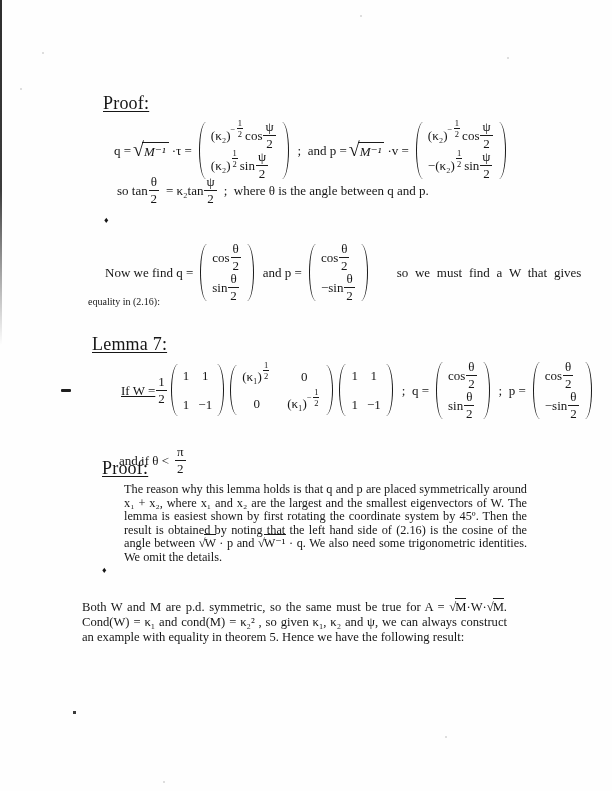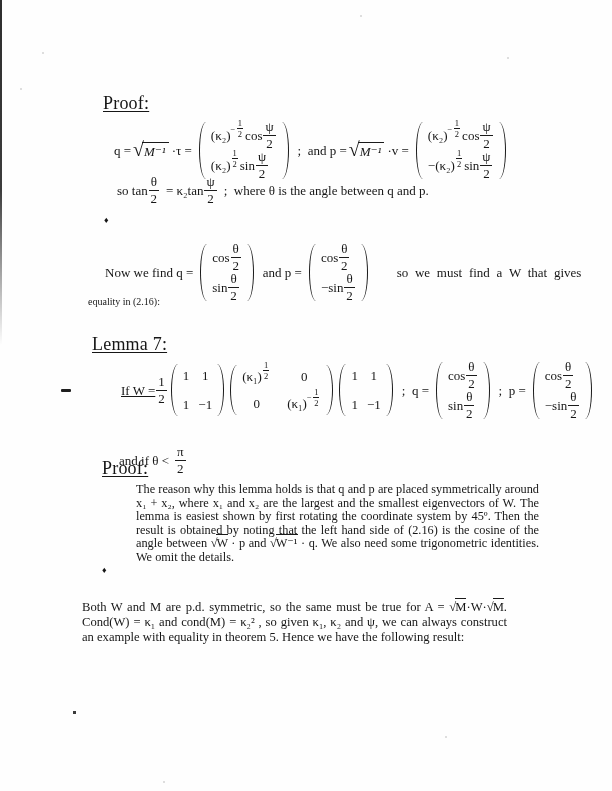--- a/index.html
+++ b/index.html
@@ -331,21 +331,21 @@
   <div class="abs eqrow" style="left:119px;top:447px;height:26px">
     <span class="tok">and if θ &lt;</span>
     <span class="fr ml6">
         <span class="nu">π</span>
         <span class="de">2</span>
       </span>
   </div>
 
   <div class="abs heading" style="left:102px;top:458px">Proof:</div>
 
-  <div class="abs para" style="left:136px;top:483px;width:403px">
+  <div class="abs para" style="left:124px;top:483px;width:403px">
     <span>The reason why this lemma holds is that q and p are placed symmetrically around x₁ + x₂, where x₁ and x₂ are the largest and the smallest eigenvectors of W. The lemma is easiest shown by first rotating the coordinate system by 45º. Then the result is obtained by noting that the left hand side of (2.16) is the cosine of the angle between </span><span class="isqrt"><span class="irad">√</span><span class="ibar">W</span></span><span> · p and </span><span class="isqrt"><span class="irad">√</span><span class="ibar">W⁻¹</span></span><span> · q. We also need some trigonometric identities. We omit the details.</span>
   </div>
 
   <div class="abs diamond" style="left:102px;top:565px">♦</div>
 
   <div class="abs para2" style="left:82px;top:600px;width:425px">
     <span>Both W and M are p.d. symmetric, so the same must be true for A = </span><span class="isqrt"><span class="irad">√</span><span class="ibar">M</span></span><span>·W·</span><span class="isqrt"><span class="irad">√</span><span class="ibar">M</span></span><span>. Cond(W) = κ₁ and cond(M) = κ₂² , so given κ₁, κ₂ and ψ, we can always construct an example with equality in theorem 5. Hence we have the following result:</span>
   </div>
 
 </div>

